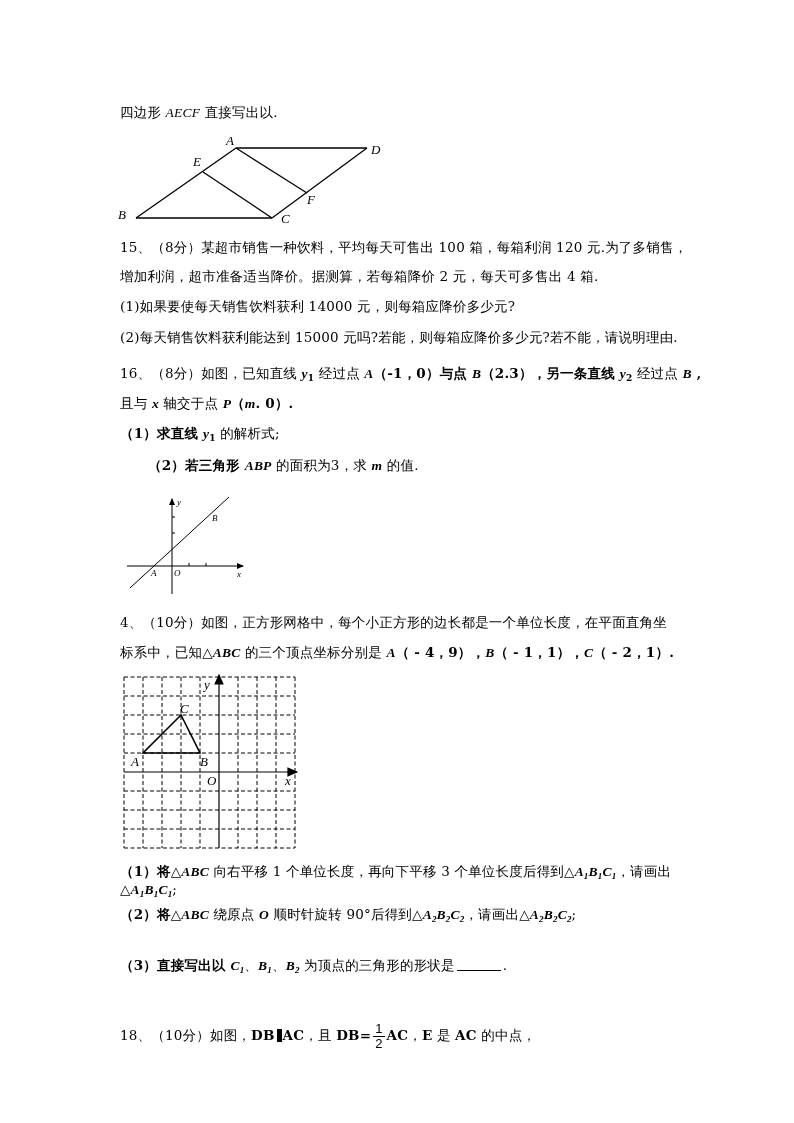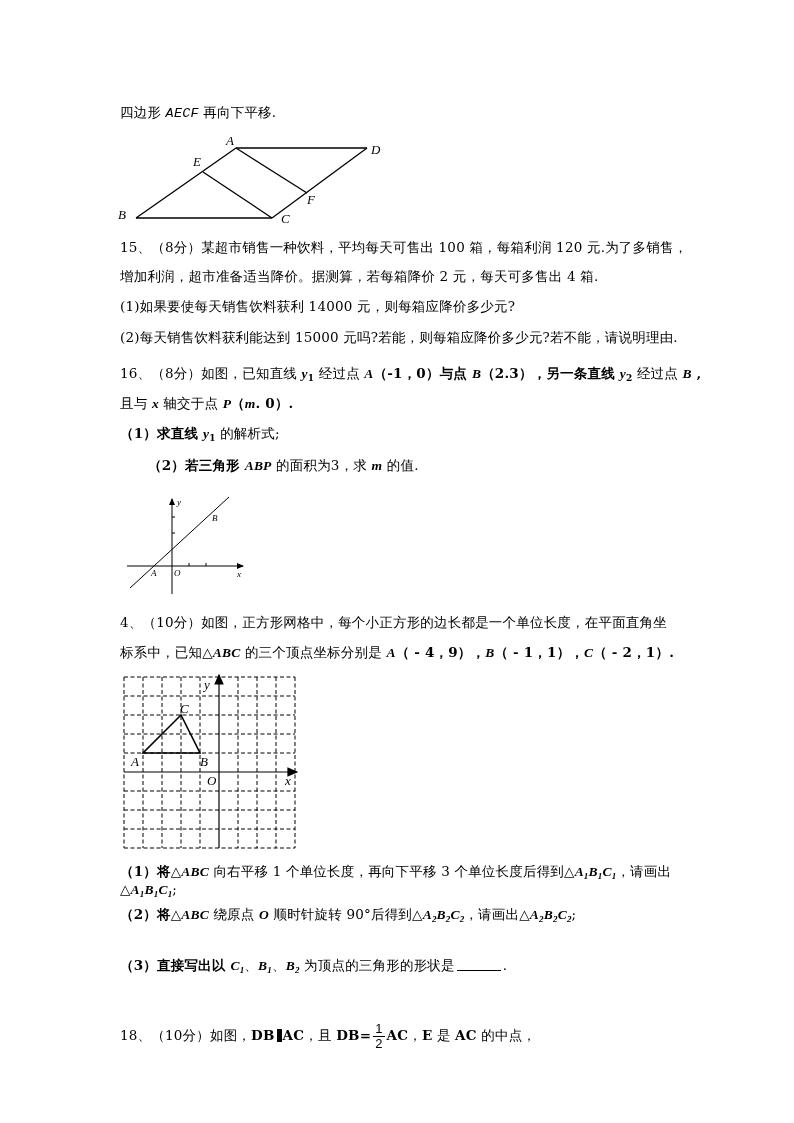--- a/index.html
+++ b/index.html
@@ -1,34 +1,34 @@
 <!DOCTYPE html>
 <html><head>
 <meta charset="utf-8">
 <style>
   html, body { margin: 0; padding: 0; background: #ffffff; }
   body { width: 794px; height: 1123px; position: relative; overflow: hidden;
          font-family: "DejaVu Serif", "Liberation Serif", serif; color: #000; }
   .line { position: absolute; left: 120px; font-size: 13.5px; line-height: 18px; white-space: nowrap; letter-spacing: 0.2px; }
   .b { font-weight: bold; }
-  .i { font-style: italic; font-family: Liberation Mono, monospace; }
+  .i { font-style: italic; font-family: Liberation Serif, serif; }
   .bi { font-weight: bold; font-style: italic; font-family: "Liberation Serif", "DejaVu Serif", serif; }
   sub { font-size: 9px; vertical-align: -3px; line-height: 0; }
   .blank { display: inline-block; width: 44px; border-bottom: 1.2px solid #000; height: 12px; vertical-align: -1px; margin: 0 2px; }
   .frac { display: inline-flex; flex-direction: column; align-items: center; vertical-align: middle; font-family: "Liberation Sans", sans-serif; font-size: 13px; line-height: 14px; margin: 0 2px; }
   .frac .num { border-bottom: 1px solid #000; padding: 0 2px; }
   .bar { display: inline-block; width: 5px; height: 13px; background: #000; vertical-align: -2px; margin: 0 1px 0 2px; }
   svg { position: absolute; overflow: visible; }
   svg text { font-family: "Liberation Serif", "DejaVu Serif", serif; font-style: italic; fill: #000; }
 </style>
 </head>
 <body>
 
 <div class="line" style="top:103px;">
-  <span>四边形 </span><span class="i">AECF</span><span> 再向下平移.</span>
+  <span>四边形 </span><span class="i">AECF</span><span> 直接写出以.</span>
 </div>
 
 <svg style="left:0;top:0;" width="794" height="240">
   <g stroke="#000" stroke-width="1.3" fill="none">
     <line x1="236" y1="148" x2="367" y2="148"></line>
     <line x1="136" y1="218" x2="272" y2="218"></line>
     <line x1="136" y1="218" x2="236" y2="148"></line>
     <line x1="272" y1="218" x2="367" y2="148"></line>
     <line x1="203" y1="172" x2="272" y2="218"></line>
     <line x1="236" y1="148" x2="307" y2="193"></line>

